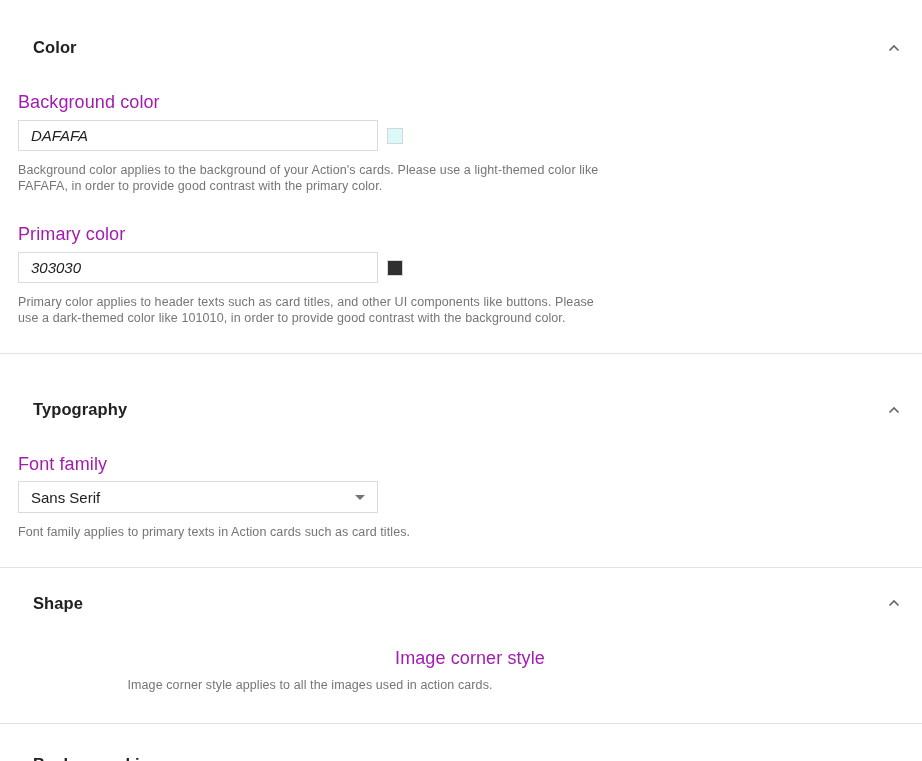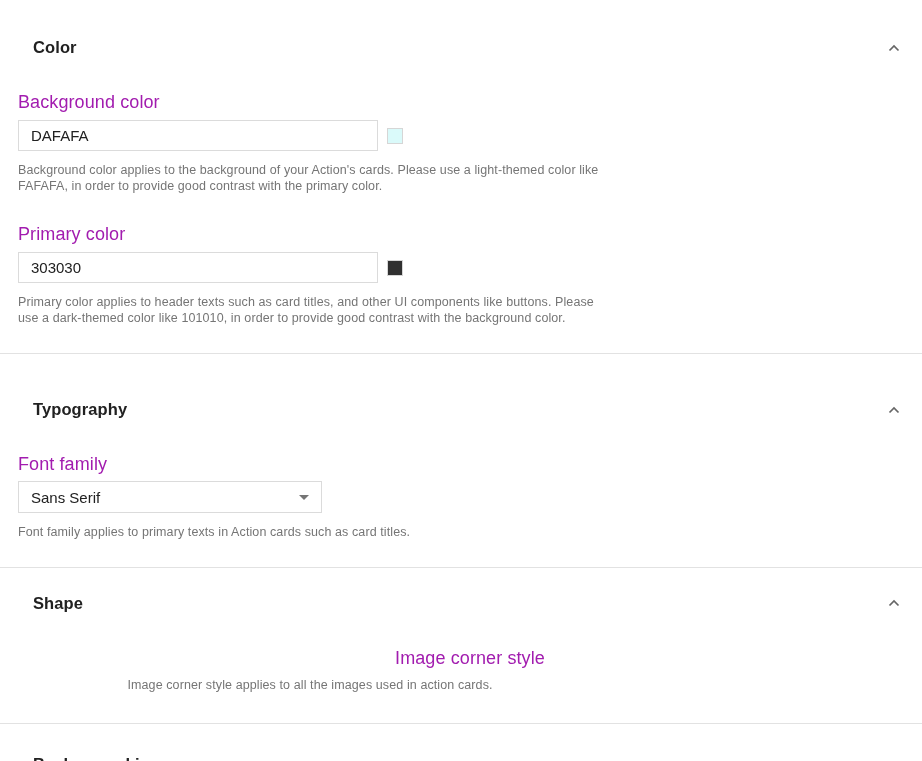--- a/index.html
+++ b/index.html
@@ -57,41 +57,42 @@
   .text-input {
     width: 360px; height: 31px;
     border: 1px solid #dbdbdb;
     background: #ffffff;
     padding: 0 8px 0 12px;
     font-family: inherit;
     font-size: 15px;
     color: #212121;
     outline: none;
     border-radius: 0;
+    font-style: italic;
   }
   .swatch {
     width: 16px; height: 16px;
     margin-left: 9px;
     border: 1px solid #d6d6d6;
     display: inline-block;
     flex: 0 0 auto;
   }
 
   .helper {
     margin: 12px 0 0;
     font-size: 12.5px;
     line-height: 15.6px;
     color: #757575;
     max-width: 584px;
     letter-spacing: 0.1px;
   }
 
   .select {
     margin-top: 9px;
-    width: 304px; height: 32px;
+    width: 360px; height: 32px;
     border: 1px solid #dbdbdb;
     background: #ffffff;
     display: flex;
     align-items: center;
     position: relative;
     padding-left: 12px;
     font-size: 15px;
     color: #212121;
     cursor: pointer;
   }

